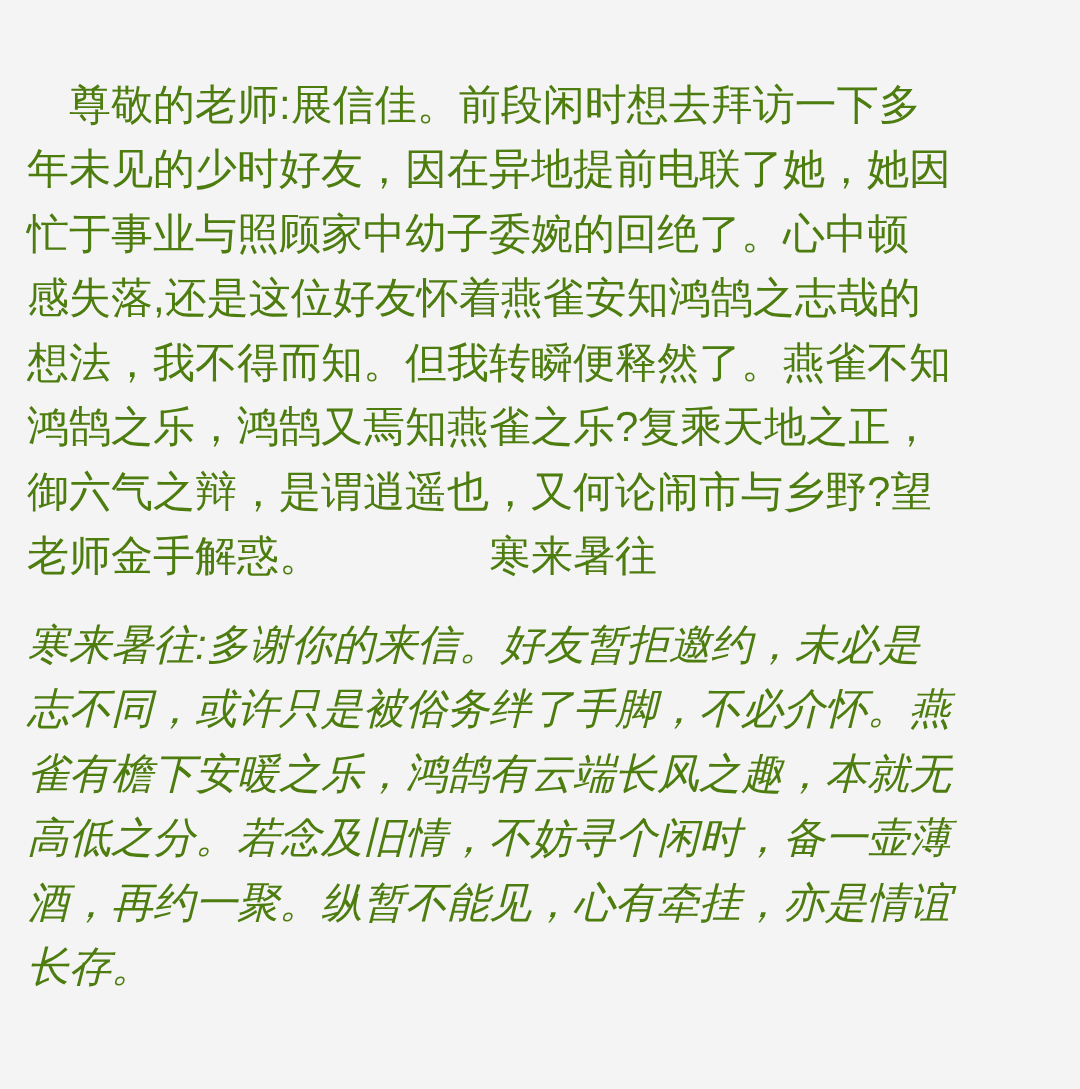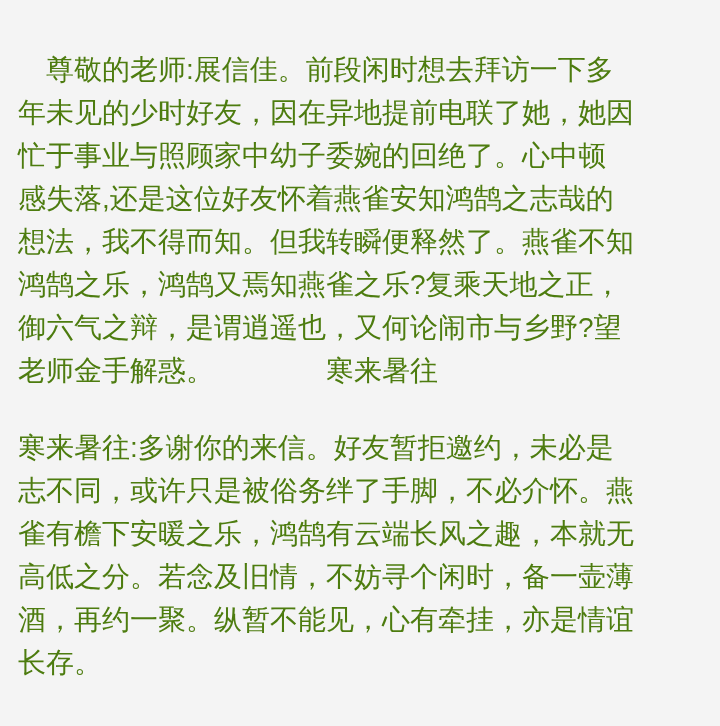--- a/index.html
+++ b/index.html
@@ -33,21 +33,22 @@
     font-weight: 400;
     color: #4d7c0f;
     white-space: pre-wrap;
     word-break: break-all;
     text-align: justify;
   }
   .para-letter {
     margin-top: 42px;
   }
   .para-reply {
-    margin-top: 34px;
+    margin-top: 16px;
+    font-style: italic;
   }
 </style>
 </head>
 <body>
 
 <div class="reader-page">
 
   <div class="para para-letter">　尊敬的老师:展信佳。前段闲时想去拜访一下多
 年未见的少时好友，因在异地提前电联了她，她因
 忙于事业与照顾家中幼子委婉的回绝了。心中顿

